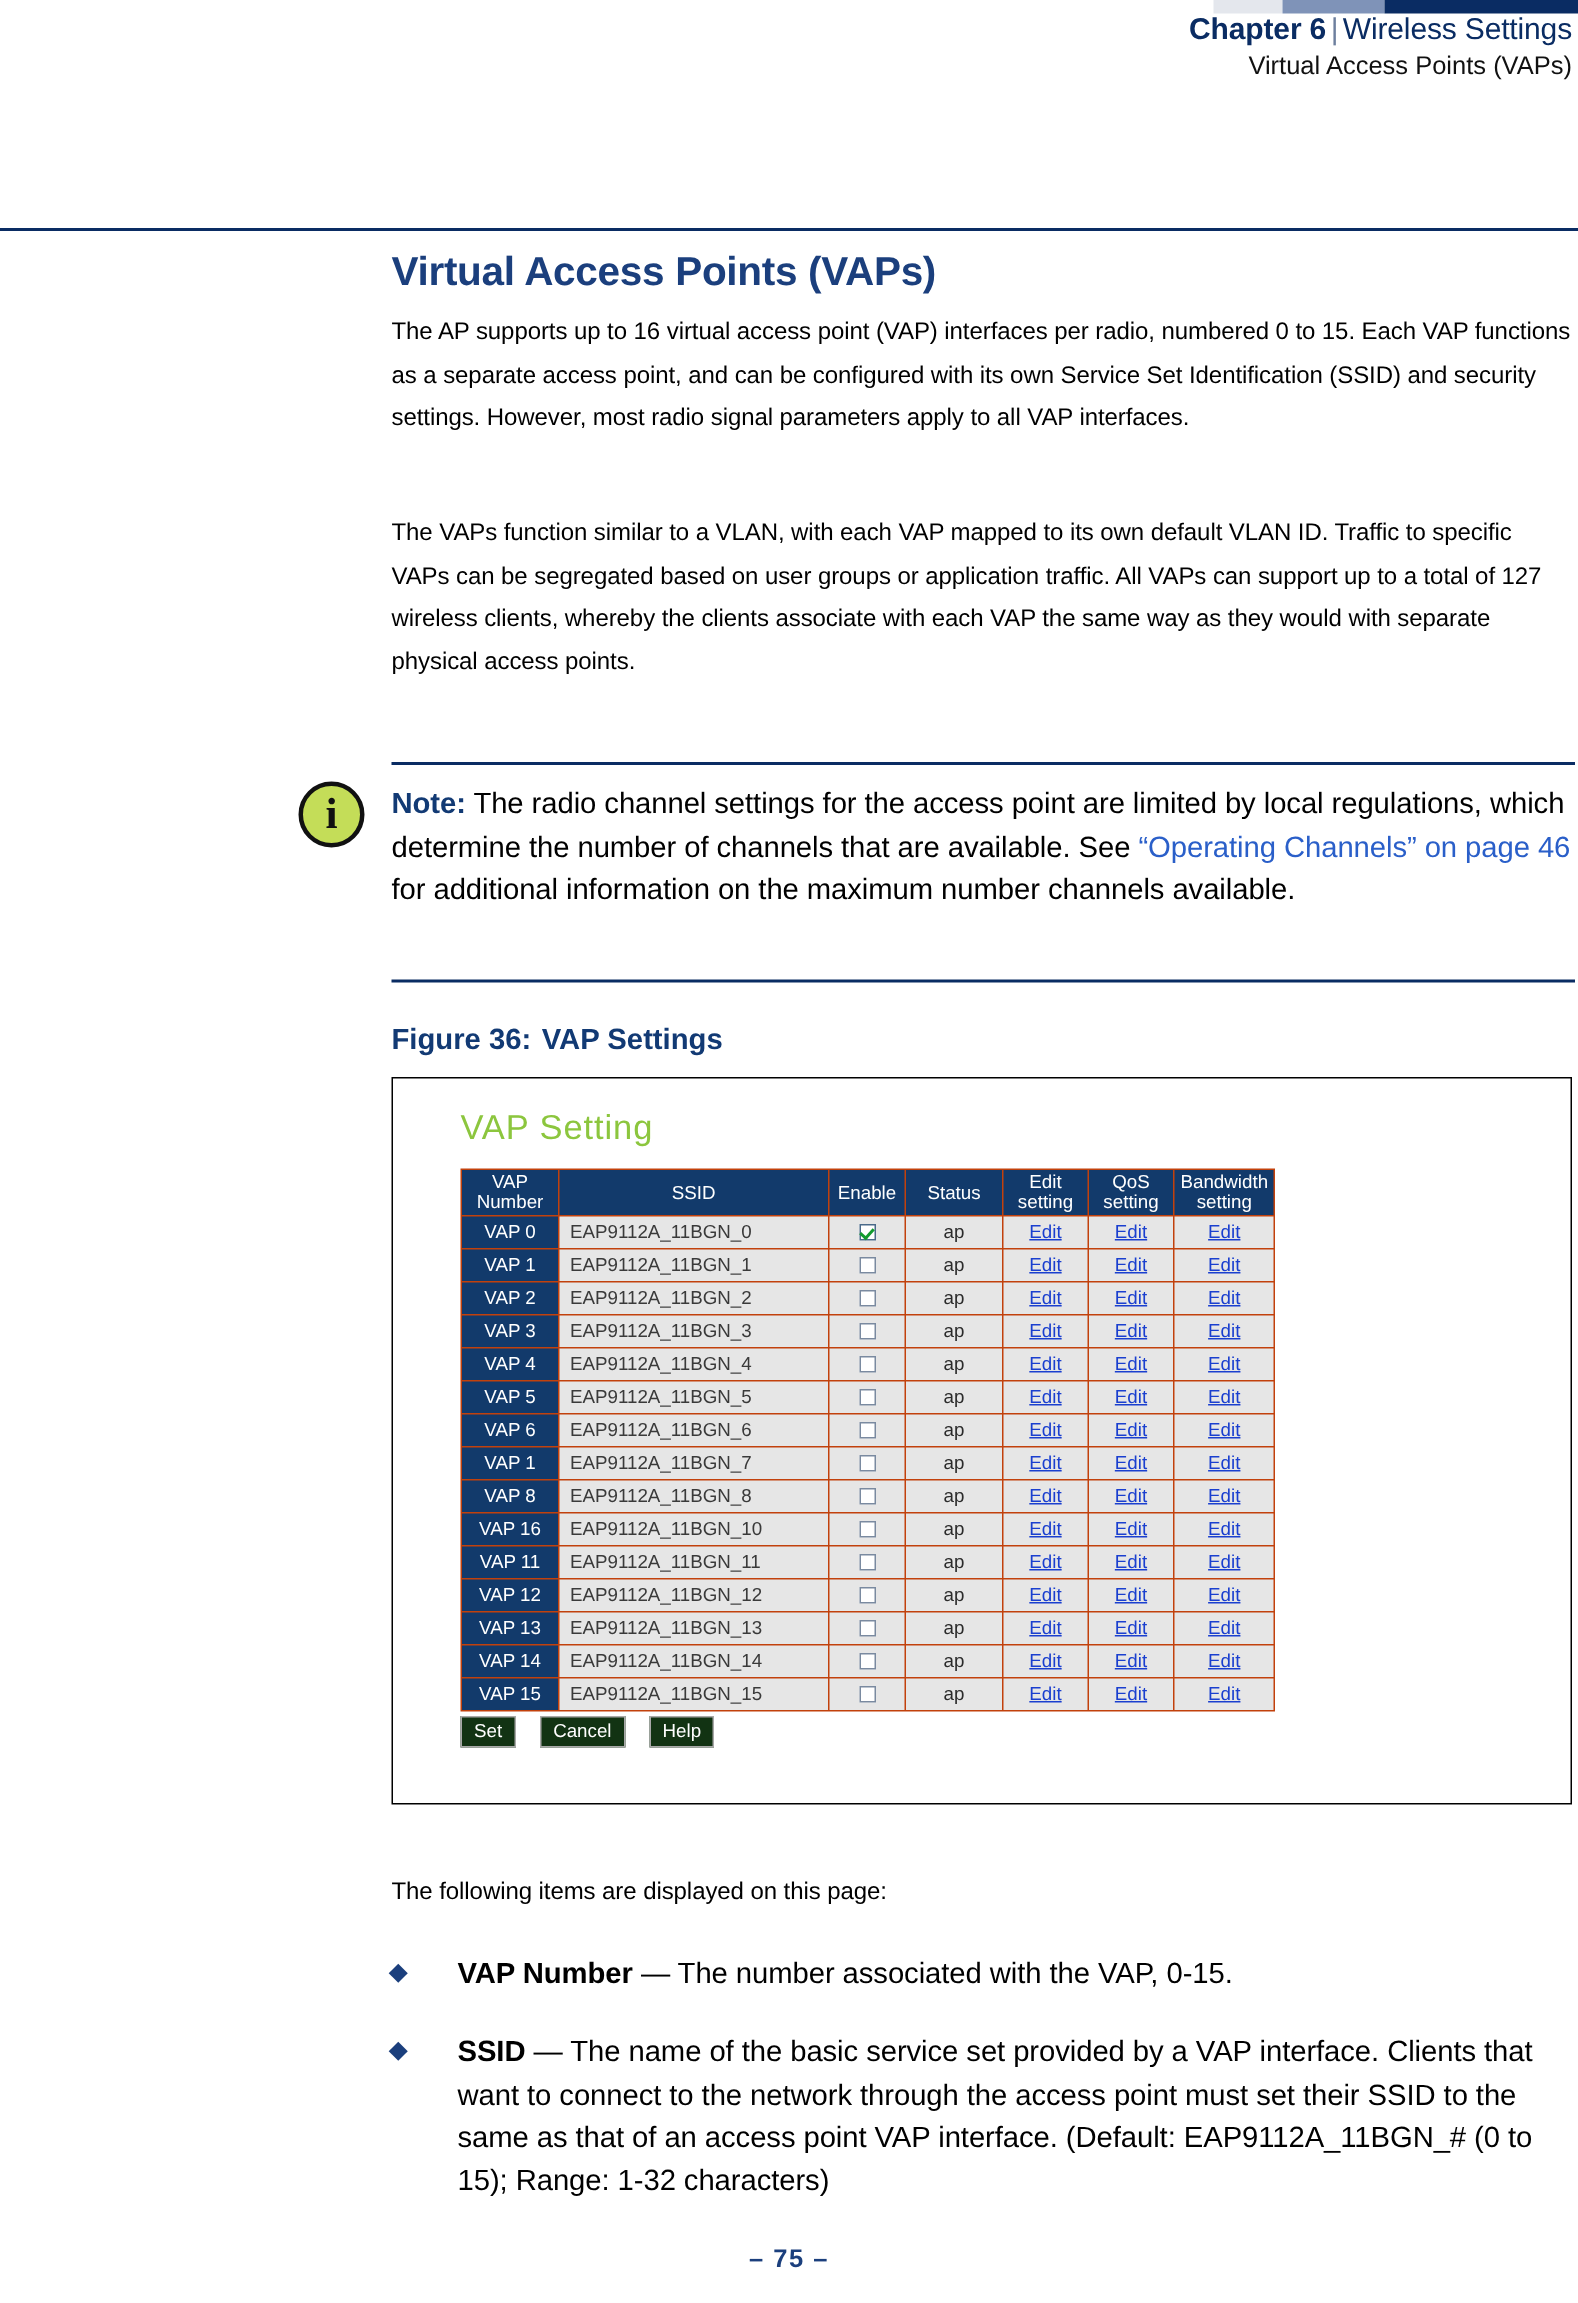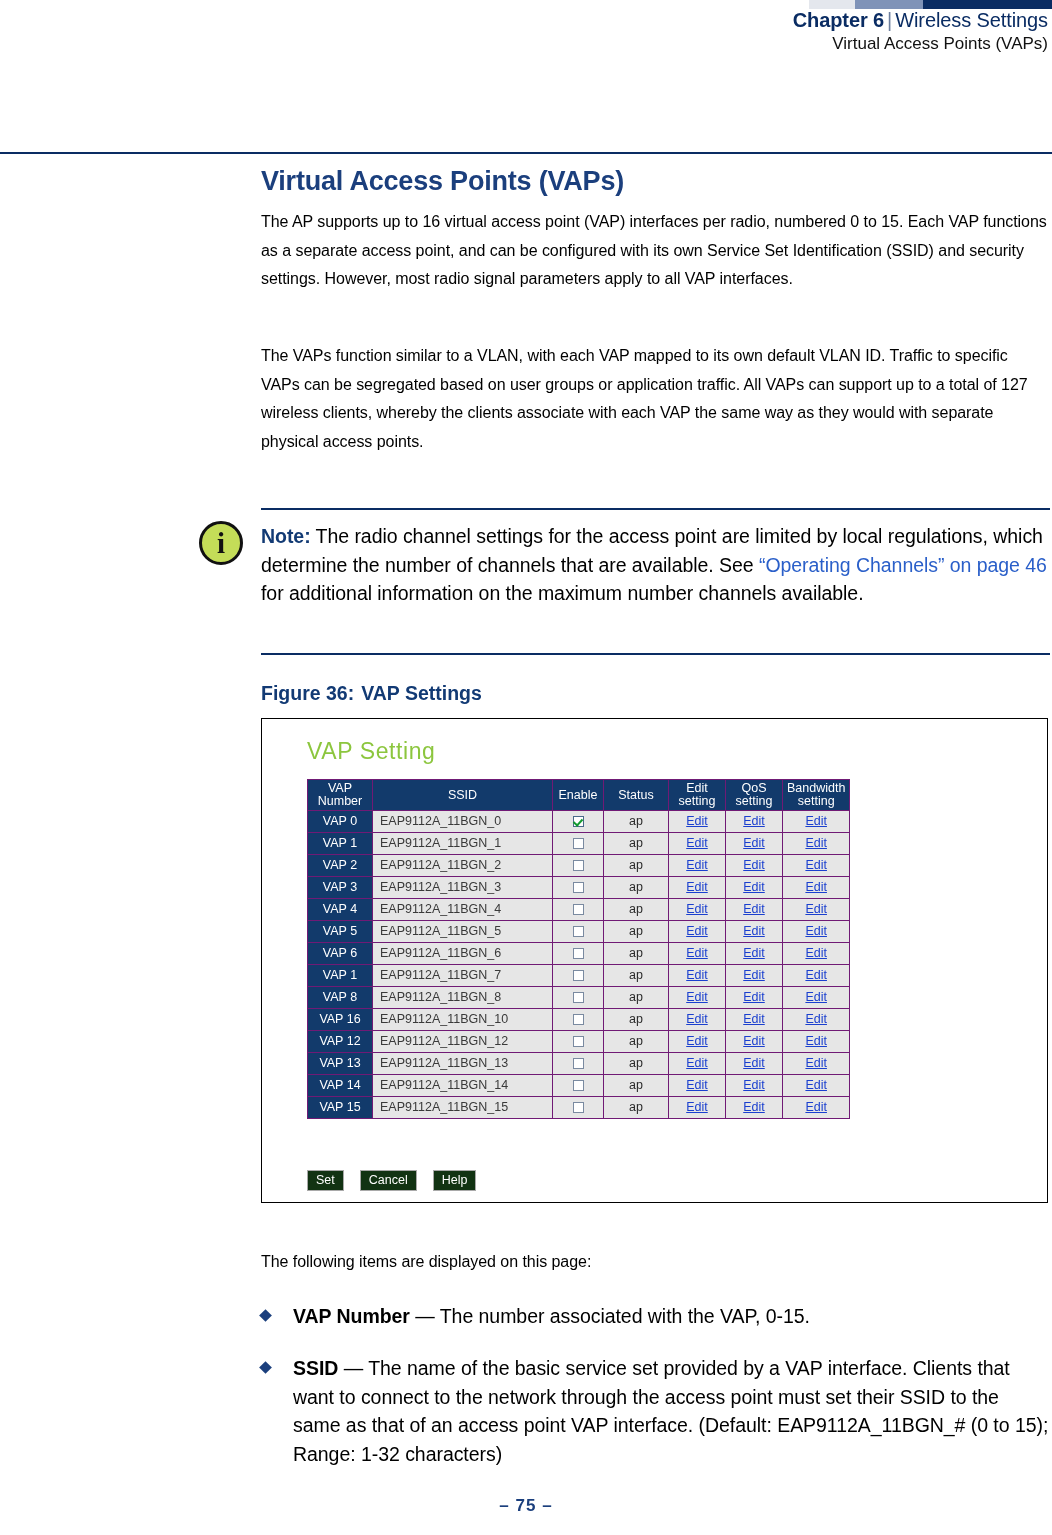--- a/index.html
+++ b/index.html
@@ -96,21 +96,21 @@
     position:absolute;left:45px;top:18px;
     font-size:23px;line-height:28px;
     color:#8cc63e;letter-spacing:0.6px;
     font-family:"Liberation Sans", sans-serif;
   }
 
   
   table.vap{
     position:absolute;left:45px;top:60px;
     border-collapse:separate;border-spacing:1px;
-    background:#701a75;
+    background:#c2410c;
     font-size:12.5px;
     color:#2b2b2b;
   }
   table.vap th{
     background:#123a6b;color:#ffffff;
     font-weight:normal;
     padding:2px 4px;
     line-height:13px;
     text-align:center;
     vertical-align:middle;
@@ -150,33 +150,32 @@
   a.edit{color:#1a3fcf;text-decoration:underline;font-size:12.5px;}
 
   
   .btnrow{position:absolute;left:45px;top:425px;}
   .gbtn{
     display:inline-block;background:#123313;color:#ffffff;
     border:1px solid #a9a9a9;
     font-size:12.5px;line-height:13px;
     padding:3px 8px;margin-right:16px;
     font-family:"Liberation Sans", sans-serif;
-    margin-top:26px;
   }
 
   
   .p3{position:absolute;left:261px;top:1248px;}
   .bullet-item{position:absolute;left:261px;width:789px;}
   .bullet-item .dia{
     position:absolute;left:0px;top:9px;
     width:9px;height:9px;background:#1b3f7d;
     transform:rotate(45deg);
   }
   .bullet-item .btxt{
-    margin-left:32px;
+    margin-left:44px;
     font-size:19.5px;line-height:28.5px;letter-spacing:-0.05px;
   }
   .bullet-item .btxt b{font-weight:bold;}
   .b1{top:1302px;}
   .b2{top:1354px;}
 
   
   .footer{
     position:absolute;left:0;top:1496px;width:1052px;
     text-align:center;font-size:17px;color:#1b3f7d;font-weight:bold;
@@ -326,20 +325,29 @@
         <tr>
           <td class="vapnum">VAP 16</td>
           <td class="ssid">EAP9112A_11BGN_10</td>
           <td class="en"><span class="cb"></span></td>
           <td class="st">ap</td>
           <td class="ed"><a class="edit" href="#">Edit</a></td>
           <td class="ed"><a class="edit" href="#">Edit</a></td>
           <td class="ed"><a class="edit" href="#">Edit</a></td>
         </tr>
         <tr>
+          <td class="vapnum">VAP 11</td>
+          <td class="ssid">EAP9112A_11BGN_11</td>
+          <td class="en"><span class="cb"></span></td>
+          <td class="st">ap</td>
+          <td class="ed"><a class="edit" href="#">Edit</a></td>
+          <td class="ed"><a class="edit" href="#">Edit</a></td>
+          <td class="ed"><a class="edit" href="#">Edit</a></td>
+        </tr>
+        <tr>
           <td class="vapnum">VAP 12</td>
           <td class="ssid">EAP9112A_11BGN_12</td>
           <td class="en"><span class="cb"></span></td>
           <td class="st">ap</td>
           <td class="ed"><a class="edit" href="#">Edit</a></td>
           <td class="ed"><a class="edit" href="#">Edit</a></td>
           <td class="ed"><a class="edit" href="#">Edit</a></td>
         </tr>
         <tr>
           <td class="vapnum">VAP 13</td>

